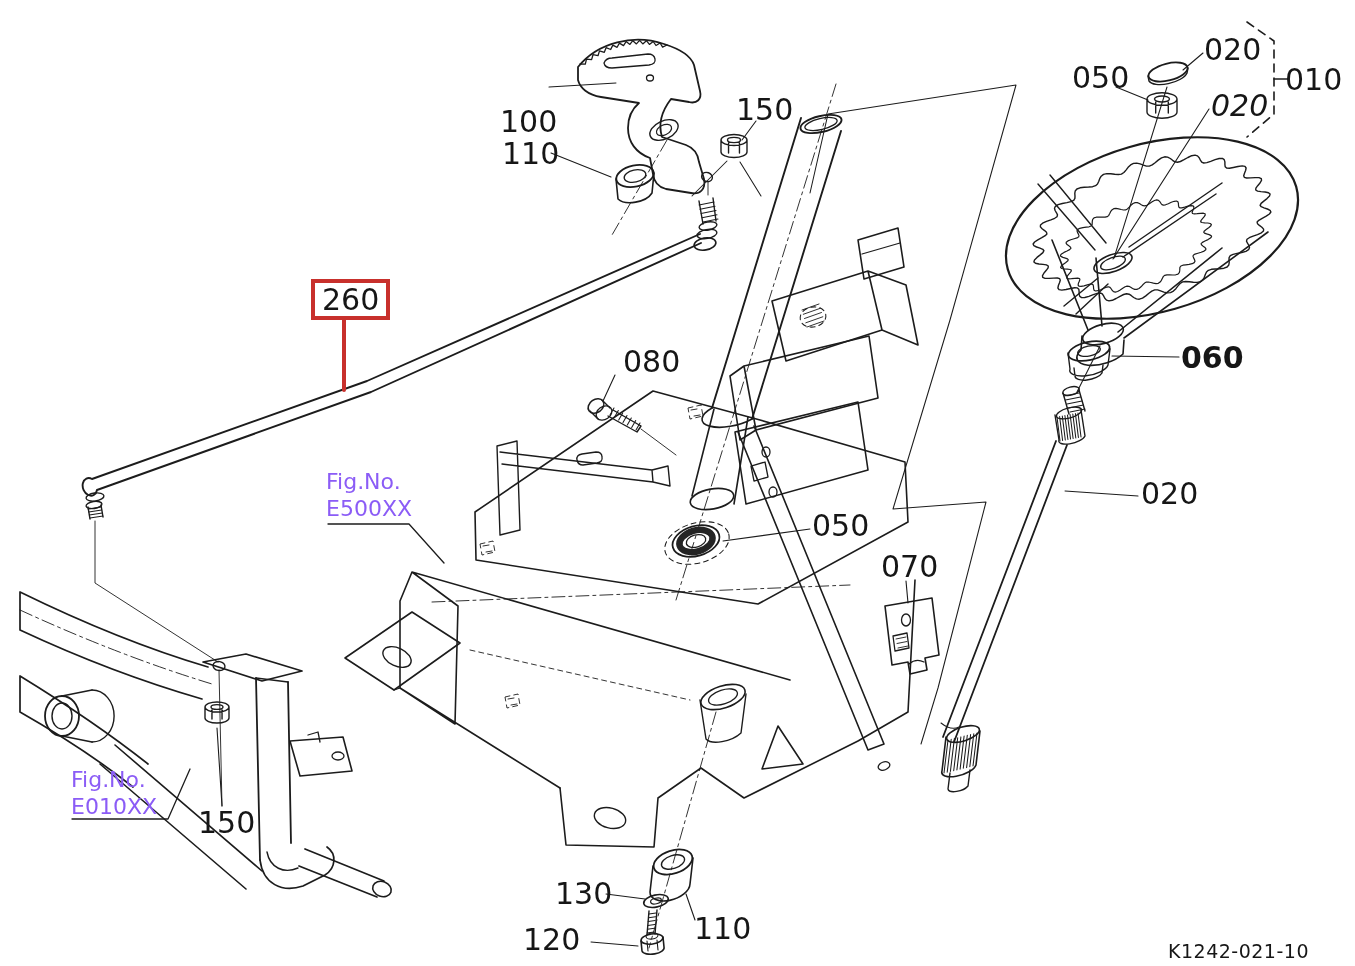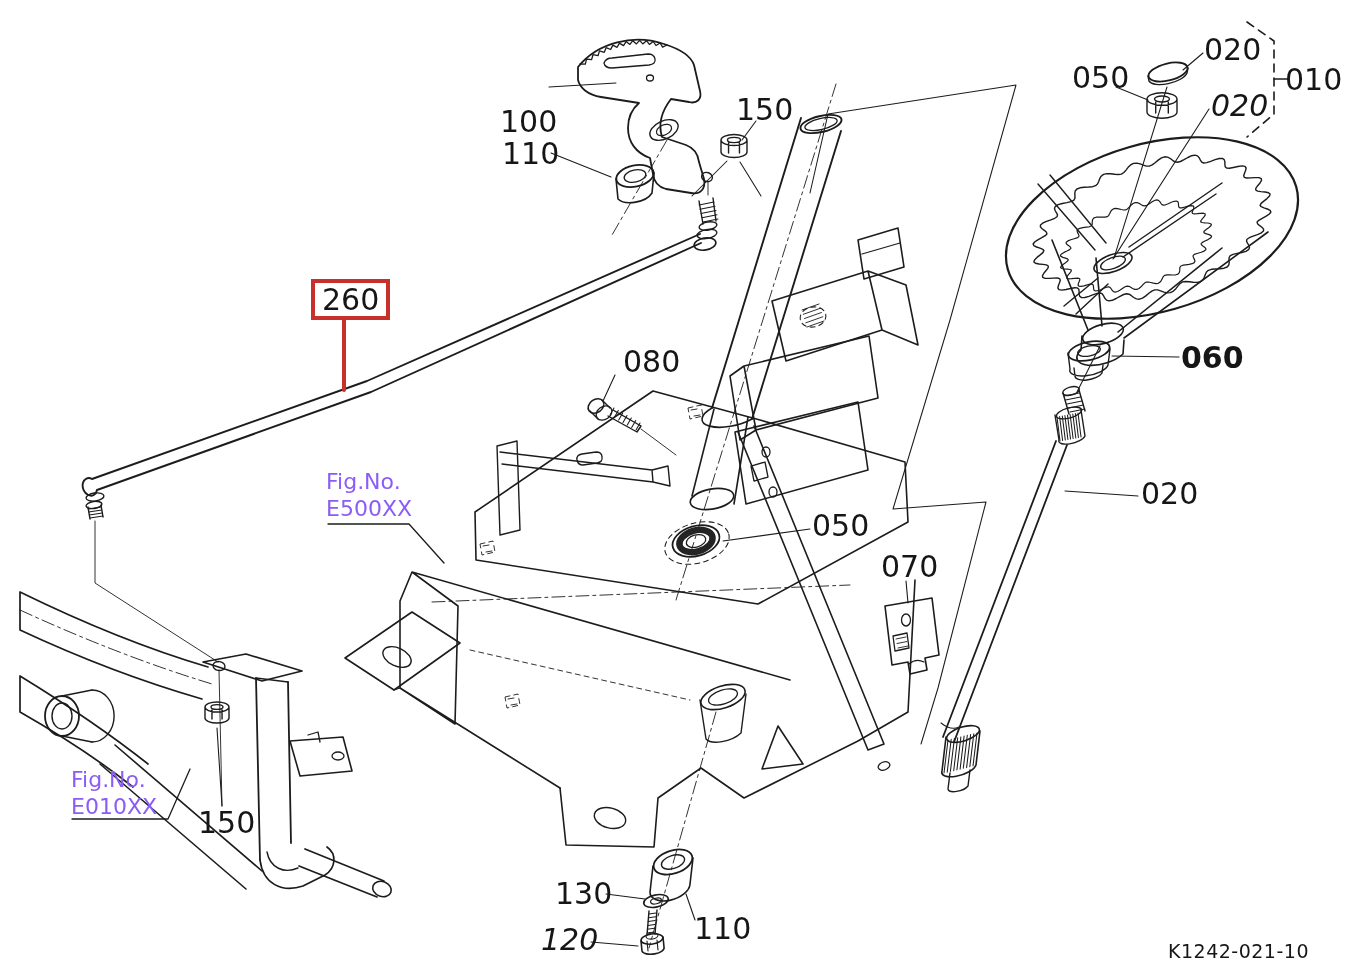--- a/index.html
+++ b/index.html
@@ -263,14 +263,14 @@
     <div class="callout" style="left: 1064px; top: 62px; margin-left: 8px;">050</div>
     <div class="callout" style="left: 1181px; top: 342px; font-weight: bold;">060</div>
     <div class="callout" style="left: 1141px; top: 478px;">020</div>
     <div class="callout" style="left: 881px; top: 551px;">070</div>
     <div class="callout" style="left: 623px; top: 346px;">080</div>
     <div class="callout" style="left: 812px; top: 510px;">050</div>
     <div class="callout boxed" style="left: 311px; top: 279px; border-color: rgb(200, 48, 44);">260</div>
     <div class="callout" style="left: 198px; top: 807px;">150</div>
     <div class="callout" style="left: 555px; top: 878px;">130</div>
     <div class="callout" style="left: 694px; top: 913px;">110</div>
-    <div class="callout" style="left: 541px; top: 924px; font-style: italic;">120</div>
+    <div class="callout" style="left: 523px; top: 924px;">120</div>
   </div>
 
 </body></html>

